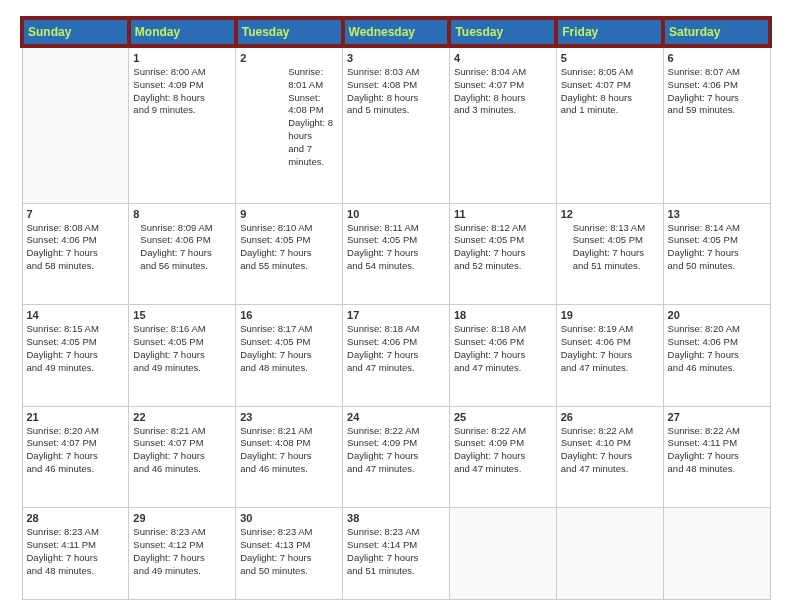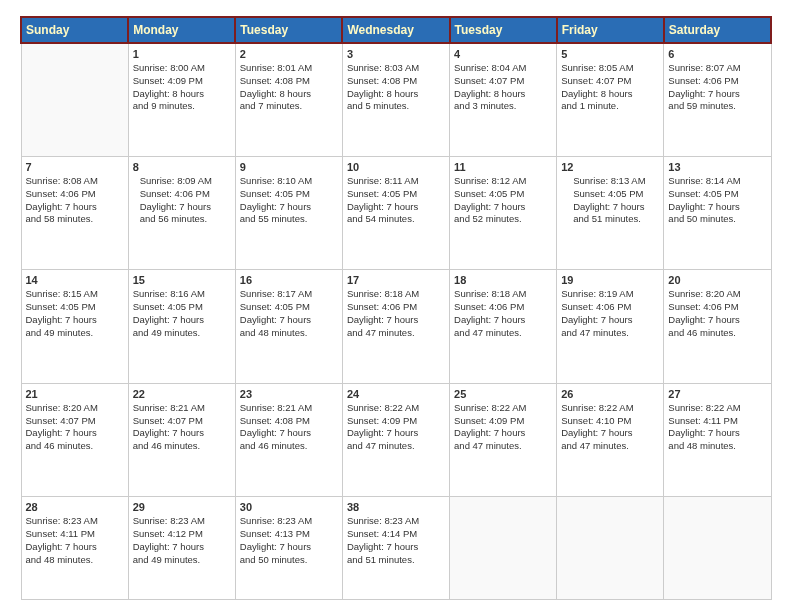--- a/index.html
+++ b/index.html
@@ -43,26 +43,26 @@
     }
     .calendar {
       flex: 1;
       border: 1px solid #ccc;
       border-collapse: collapse;
       width: 100%;
       table-layout: fixed;
     }
     .calendar th {
       background: #2a6db5;
-      color: #fef9c3;
+      color: #bef264;
       font-size: 12px;
       font-weight: bold;
       padding: 5px 4px;
       text-align: left;
-      border: 2px solid #7f1d1d;
+      border: 4px solid #7f1d1d;
     }
     .calendar td {
       border: 1px solid #ccc;
       vertical-align: top;
       padding: 4px 4px;
       font-size: 10px;
       color: #333;
       height: 82px;
       width: calc(100% / 7);
     }
@@ -106,21 +106,21 @@
           <td class="empty"></td>
           <td>
             <span class="day-number">1</span>
             <div class="day-info" style="white-space: pre-line;">Sunrise: 8:00 AM
 Sunset: 4:09 PM
 Daylight: 8 hours
 and 9 minutes.</div>
           </td>
           <td>
             <span class="day-number">2</span>
-            <div class="day-info" style="white-space: pre-line;">Sunrise: 8:01 AM
+            <div class="day-info" style="white-space: pre-line; margin-left: 48px;">Sunrise: 8:01 AM
 Sunset: 4:08 PM
 Daylight: 8 hours
 and 7 minutes.</div>
           </td>
           <td>
             <span class="day-number">3</span>
             <div class="day-info" style="white-space: pre-line;">Sunrise: 8:03 AM
 Sunset: 4:08 PM
 Daylight: 8 hours
 and 5 minutes.</div>

